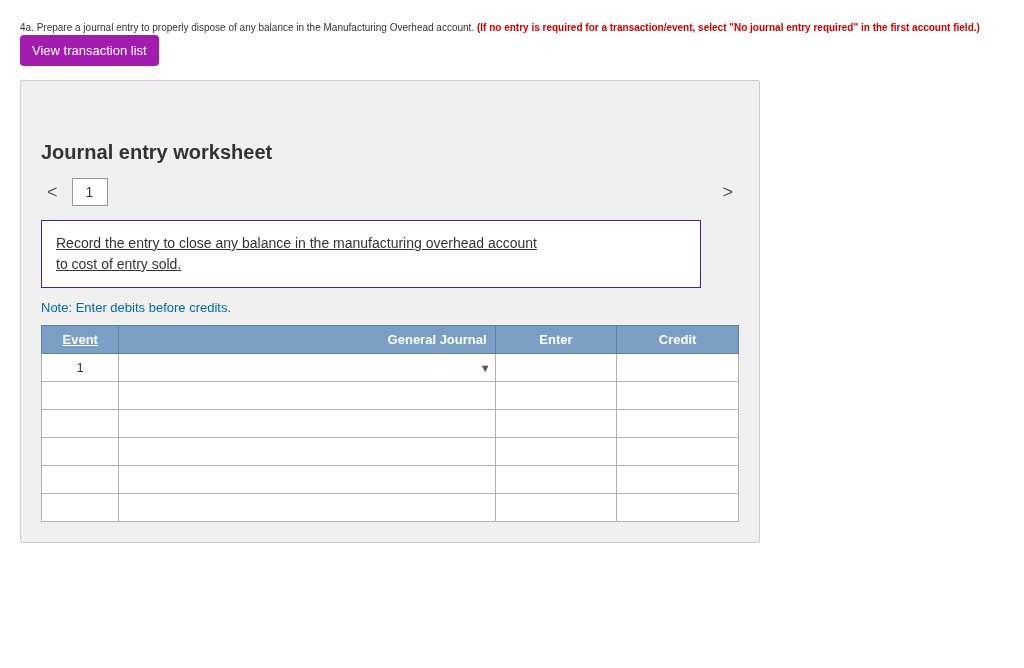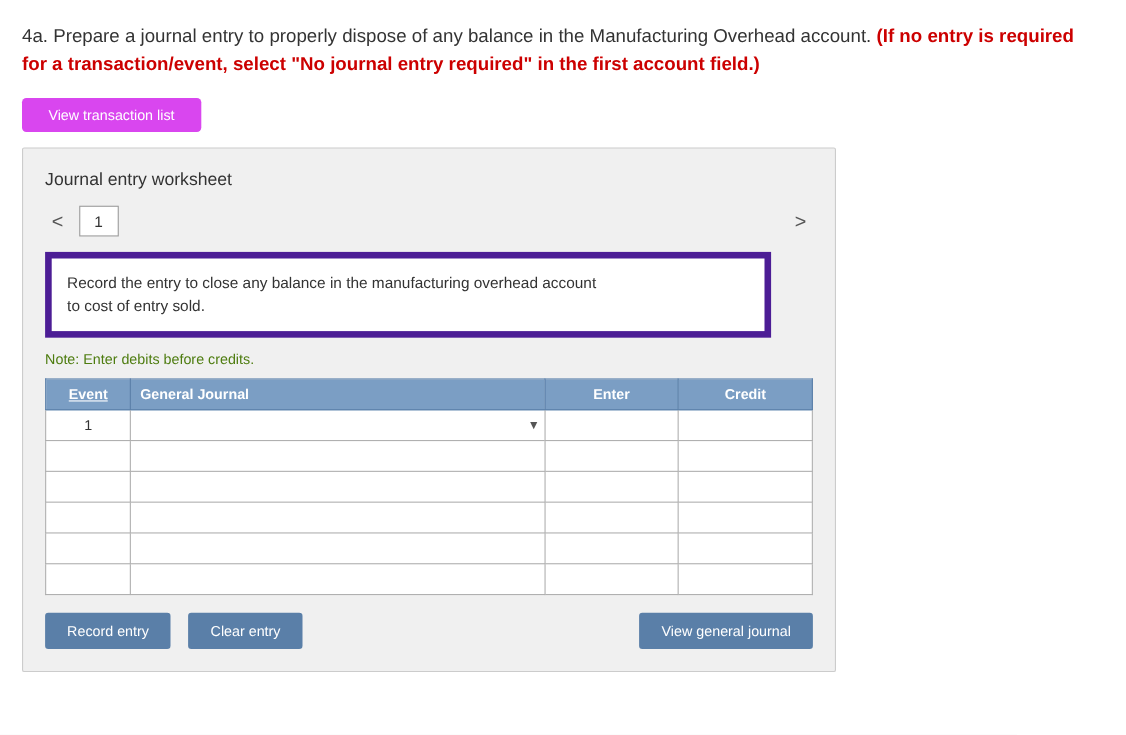--- a/index.html
+++ b/index.html
@@ -6,50 +6,50 @@
     body {
       font-family: Arial, sans-serif;
       font-size: 14px;
       background: #fff;
       color: #333;
       padding: 20px;
       width: 1024px;
       min-height: 668px;
     }
     .instructions {
-      font-size: 17px;
+      font-size: 10px;
       line-height: 1.5;
-      margin-bottom: 18px;
       max-width: 980px;
     }
     .instructions .bold-red {
       color: #cc0000;
       font-weight: bold;
     }
     .view-transaction-btn {
-      background-color: #d946ef;
-      color: #fff;
-      border: none;
-      padding: 8px 24px;
+      background-color: #a21caf;
+      color: #fff;
+      border: none;
+      padding: 8px 12px;
       font-size: 13px;
       cursor: pointer;
       border-radius: 4px;
       margin-bottom: 14px;
     }
     .worksheet-container {
       border: 1px solid #ccc;
       background: #f0f0f0;
       padding: 20px 20px 20px 20px;
       max-width: 740px;
       border-radius: 2px;
     }
     .worksheet-title {
-      font-size: 16px;
-      font-weight: normal;
+      font-size: 20px;
+      font-weight: bold;
       margin-bottom: 14px;
+      margin-top: 40px;
     }
     .nav-row {
       display: flex;
       align-items: center;
       margin-bottom: 14px;
       justify-content: space-between;
     }
     .nav-left {
       display: flex;
       align-items: center;
@@ -67,47 +67,48 @@
       border: 1px solid #999;
       background: #fff;
       width: 36px;
       height: 28px;
       text-align: center;
       font-size: 14px;
       line-height: 26px;
     }
     .description-box {
       background: #fff;
-      border: 6px solid #4c1d95;
+      border: 1px solid #4c1d95;
       padding: 12px 14px;
       margin-bottom: 12px;
       font-size: 14px;
       line-height: 1.5;
       max-width: 660px;
+      text-decoration: underline;
     }
     .note-text {
-      color: #4d7c0f;
+      color: #0369a1;
       font-size: 13px;
       margin-bottom: 10px;
     }
     .journal-table {
       width: 100%;
       border-collapse: collapse;
       background: #fff;
       font-size: 13px;
     }
     .journal-table th {
       background-color: #7b9ec4;
       color: #fff;
       padding: 6px 8px;
       text-align: center;
       border: 1px solid #5a7fa8;
     }
     .journal-table th.general-journal {
-      text-align: left;
+      text-align: right;
     }
     .journal-table td {
       border: 1px solid #b0b0b0;
       padding: 0;
       height: 28px;
     }
     .journal-table td.event-cell {
       text-align: center;
       vertical-align: middle;
       font-size: 13px;
@@ -290,21 +291,16 @@
         <td class="gj-cell">
           <input class="amount-input" type="text" value="" style="">
         </td>
         <td class="gj-cell">
           <input class="amount-input" type="text" value="" style="">
         </td>
       </tr>
     </tbody>
   </table>
 
-  <div class="btn-row">
-    <button class="btn-record">Record entry</button>
-    <button class="btn-clear">Clear entry</button>
-    <button class="btn-view-journal">View general journal</button>
-  </div>
 </div>
 
 
 
 
 </body></html>

